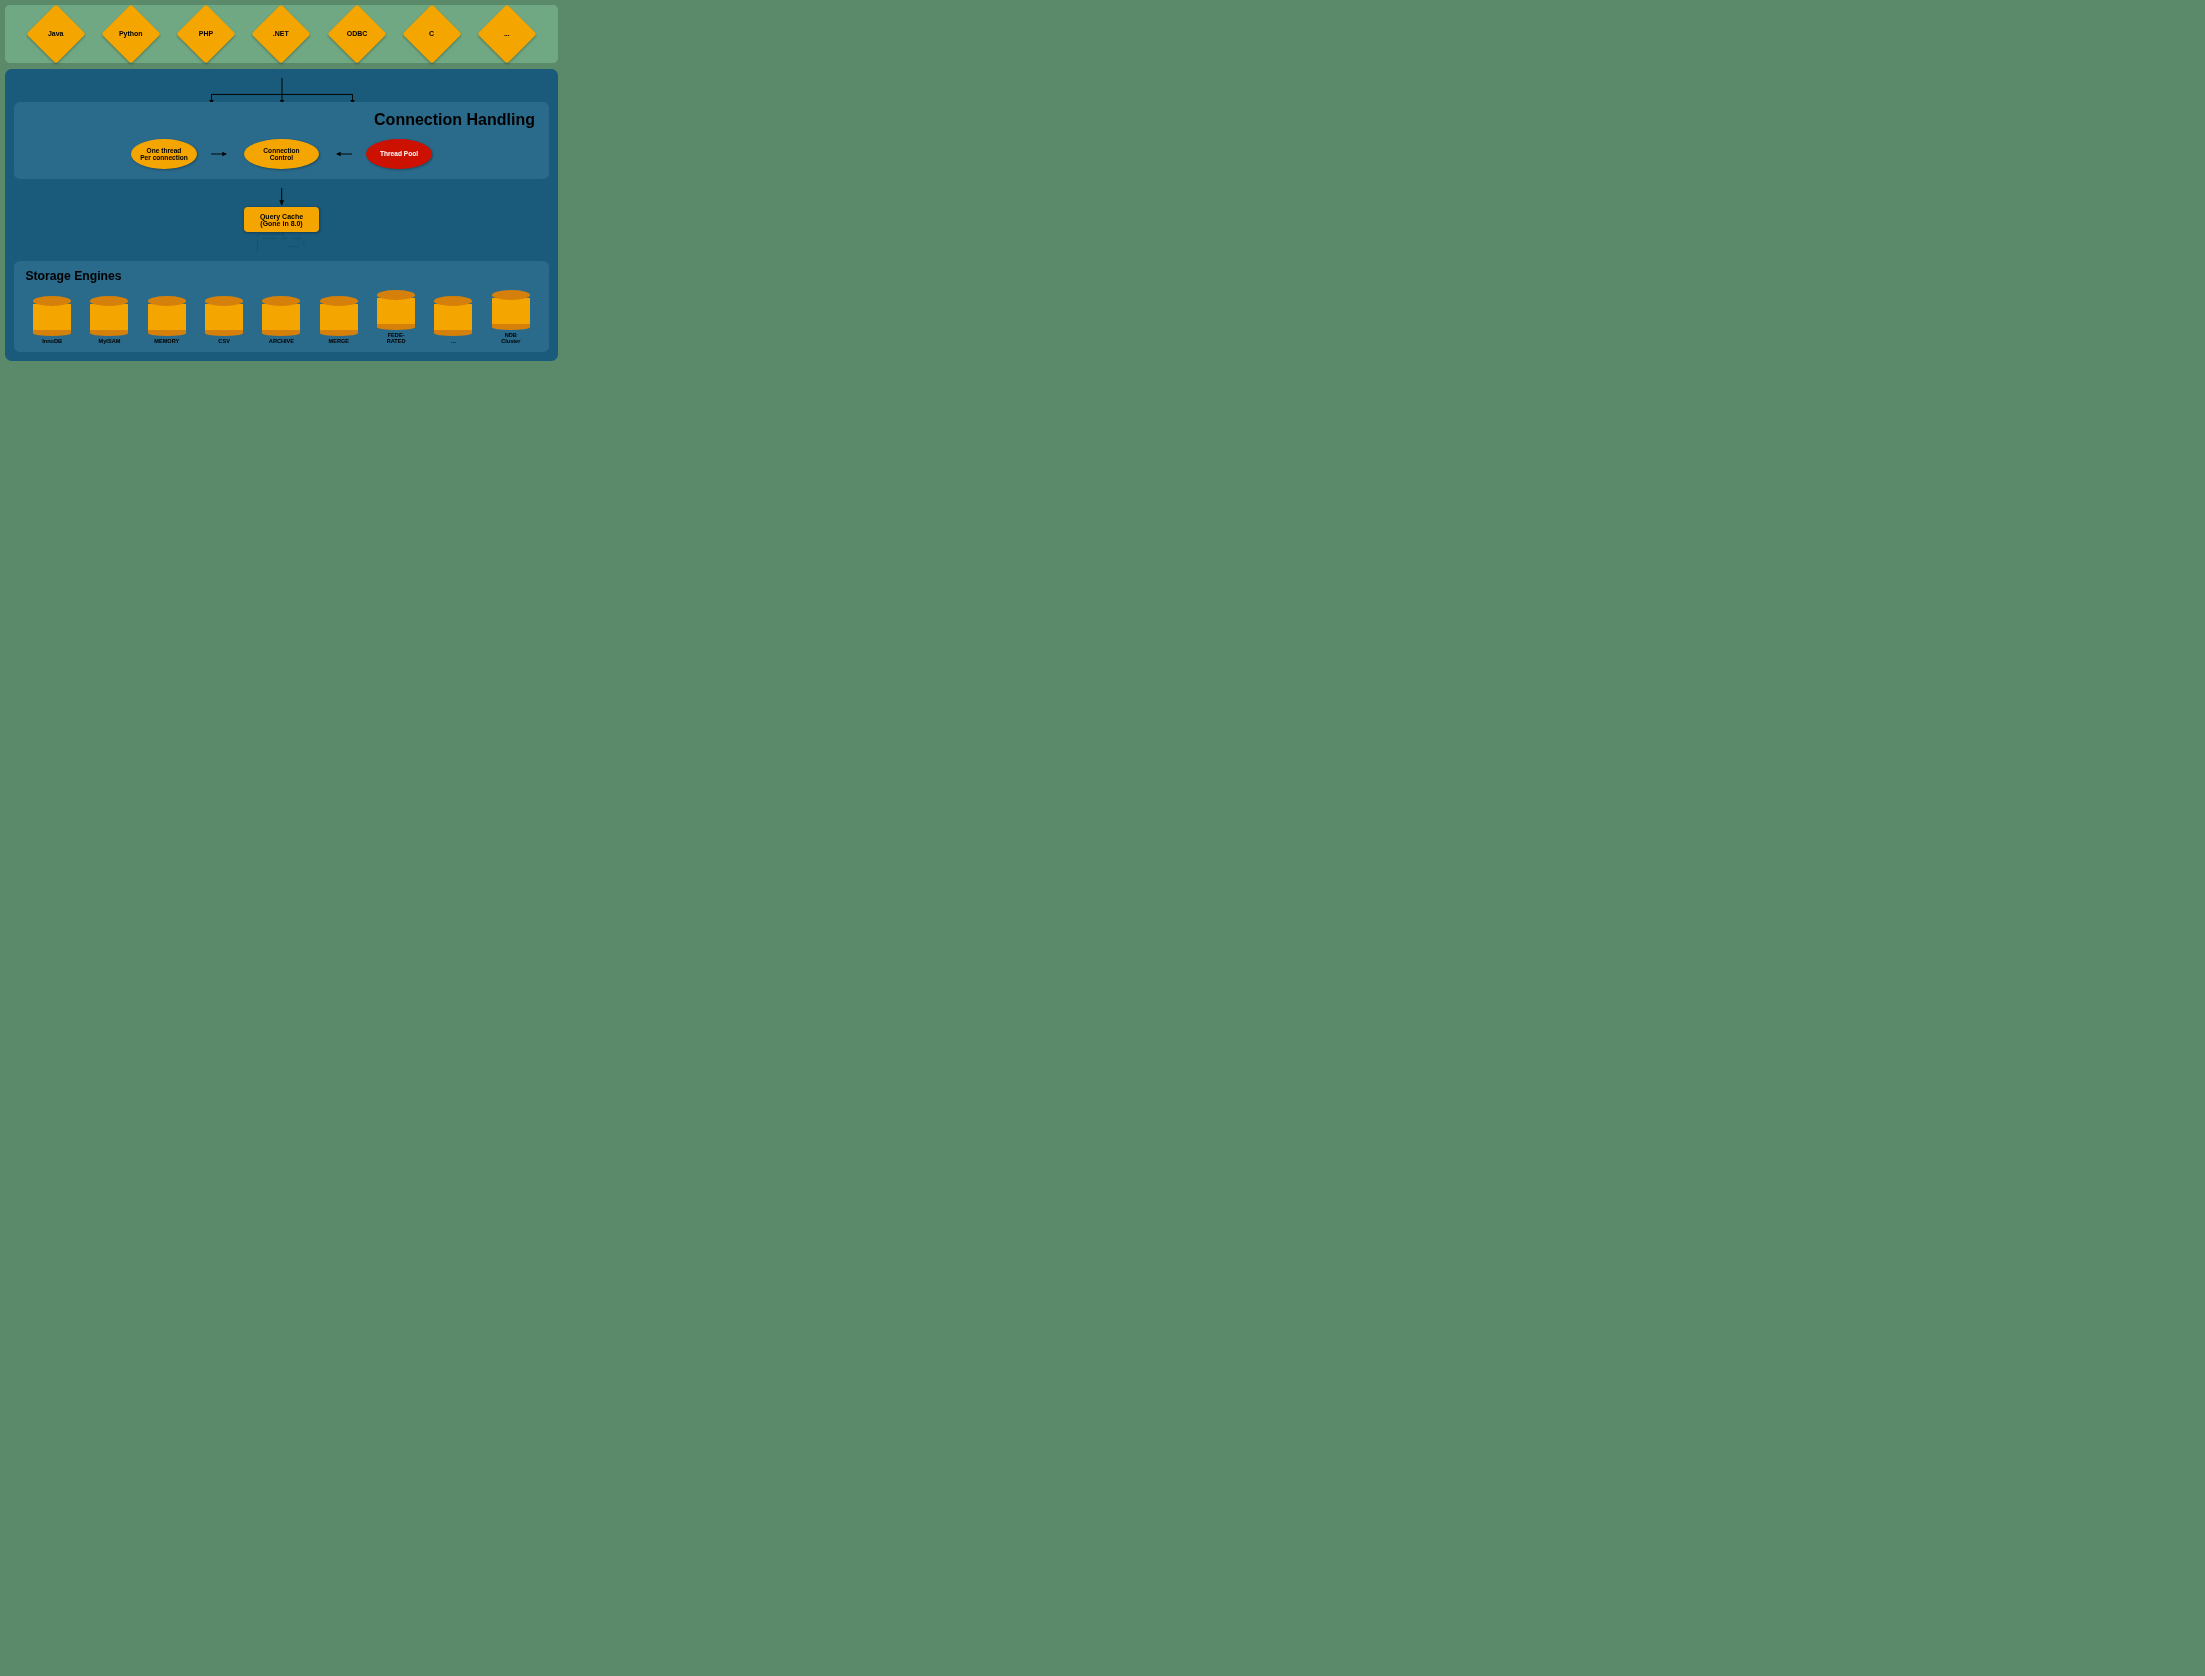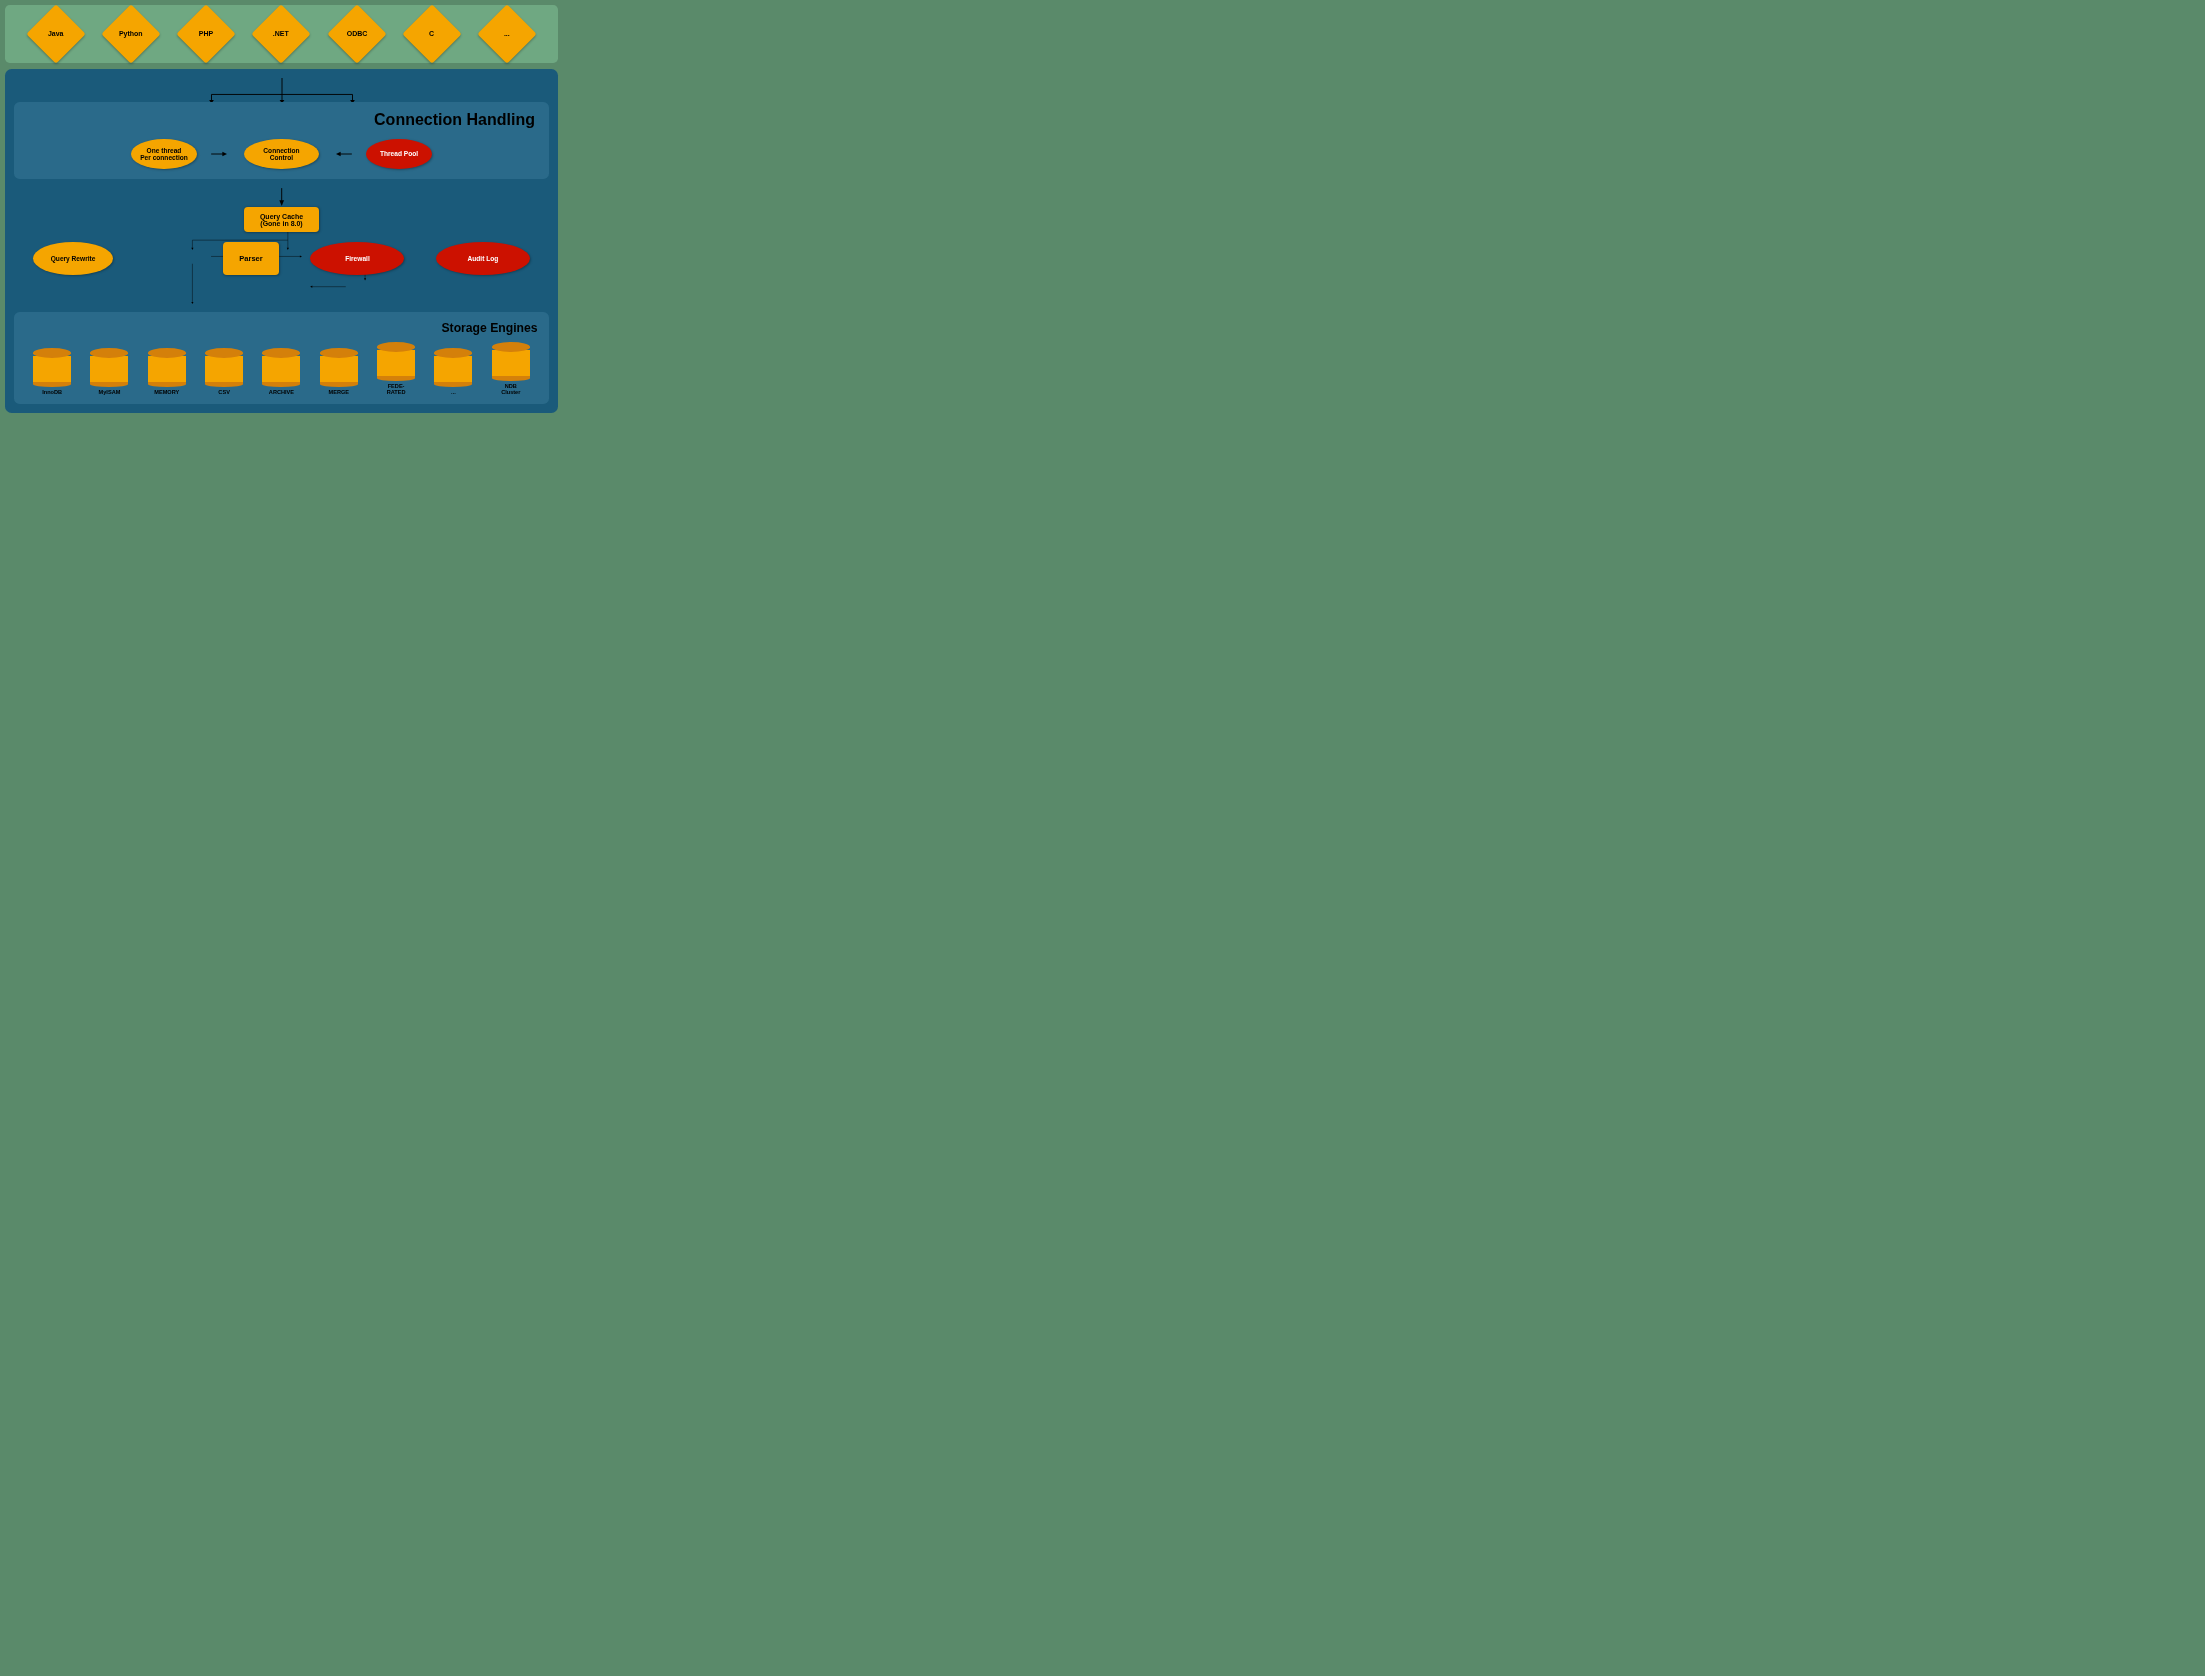--- a/index.html
+++ b/index.html
@@ -145,21 +145,21 @@
     }
 
     .storage-box {
       background: #2a6a8a;
       border-radius: 5.6px;
       padding: 8.4px 11.3px;
       margin-top: 9.4px;
     }
 
     .storage-title {
-      text-align: right;
+      text-align: left;
       font-size: 12.2px;
       font-weight: bold;
       color: #000;
       margin-bottom: 7.5px;
     }
 
     .storage-row {
       display: flex;
       justify-content: space-around;
       align-items: flex-end;
@@ -349,40 +349,20 @@
       <line x1="960" y1="148" x2="960" y2="220" stroke="#000" stroke-width="2"></line>
       <polygon points="955,216 965,216 960,226" fill="#000"></polygon>
 
       <line x1="870" y1="255" x2="710" y2="255" stroke="#000" stroke-width="2"></line>
       <polygon points="714,250 704,255 714,260" fill="#000"></polygon>
 
       <line x1="155" y1="148" x2="155" y2="330" stroke="#000" stroke-width="2"></line>
       <polygon points="150,326 160,326 155,336" fill="#000"></polygon>
     </svg>
 
-    <div style="display:flex;align-items:center;justify-content:space-between;padding:9.4px 19px;position:relative;">
-
-      <div class="ellipse" style="width:80px;height:33px;">
-        <span>Query Rewrite</span>
-      </div>
-
-      <div style="width:47px;"></div>
-
-      <div class="rect-box" style="width:56px;height:33px;display:flex;align-items:center;justify-content:center;">
-        <span>Parser</span>
-      </div>
-
-      <div class="ellipse ellipse-red" style="width:94px;height:33px;">
-        <span>Firewall</span>
-      </div>
-
-      <div class="ellipse ellipse-red" style="width:94px;height:33px;">
-        <span>Audit Log</span>
-      </div>
-    </div>
 
 
     <div style="height:19px;"></div>
   </div>
 
   <div class="storage-box">
     <div class="storage-title">Storage Engines</div>
     <div class="storage-row">
 
       <div class="cylinder">

